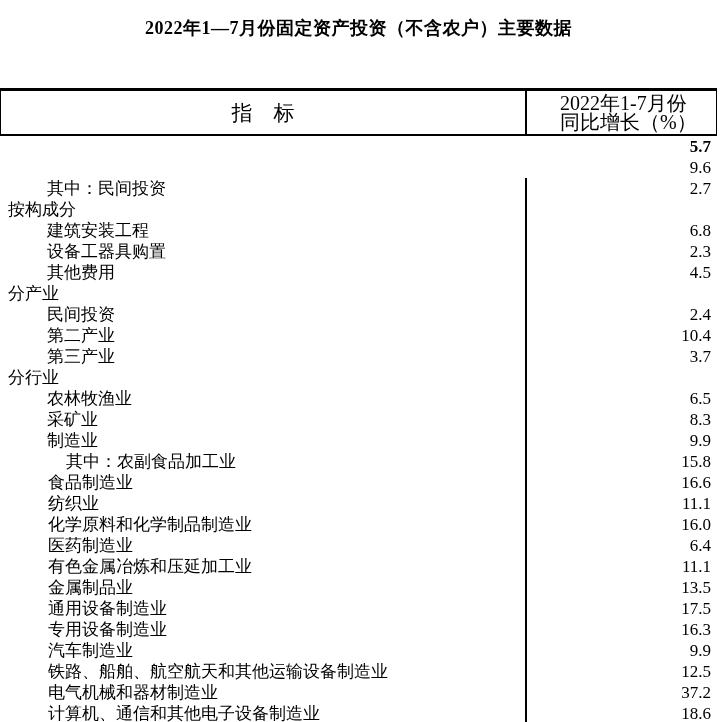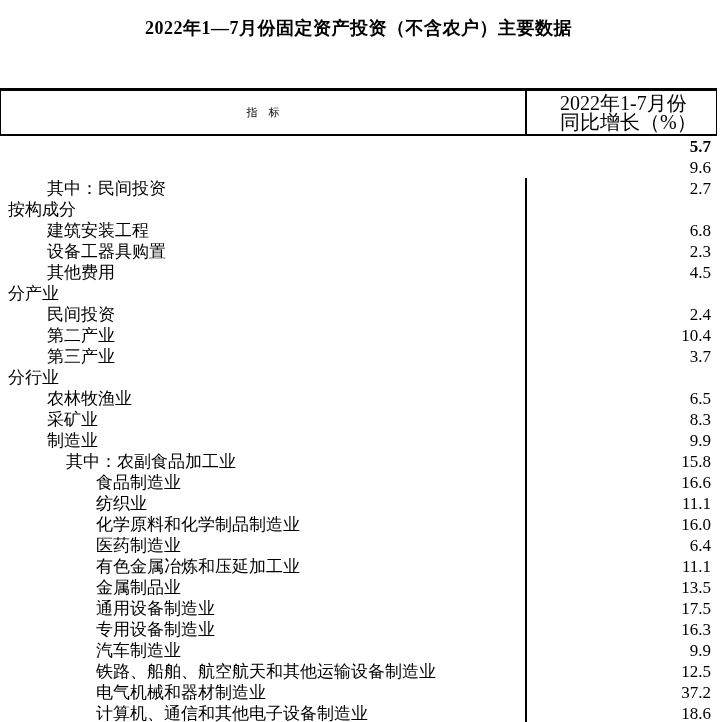--- a/index.html
+++ b/index.html
@@ -36,21 +36,21 @@
     border-bottom: 2px solid #000;
     border-left: 1px solid #000;
     border-right: 1px solid #000;
   }
   .thead .col-indicator {
     width: 526px;
     border-right: 2px solid #000;
     display: flex;
     align-items: center;
     justify-content: center;
-    font-size: 11px;
+    font-size: 21px;
   }
   .thead .col-value {
     flex: 1;
     padding: 3px 0 0 33px;
     font-size: 20px;
     line-height: 19px;
   }
 
   .tbody { width: 717px; }
   .trow {
@@ -67,21 +67,21 @@
   }
   .trow .value {
     flex: 1;
     text-align: right;
     padding-right: 6px;
   }
   .trow.bold { font-weight: bold; flex-direction: column; }
   .indent-0 { padding-left: 8px; }
   .indent-1 { padding-left: 47px; }
   .indent-2 { padding-left: 66px; }
-  .indent-3 { padding-left: 96px; }
+  .indent-3 { padding-left: 48px; }
 </style>
 </head>
 <body>
 
 <div class="page">
 
   <div class="title">2022年1—7月份固定资产投资（不含农户）主要数据</div>
 
   <div class="stat-table">
 

